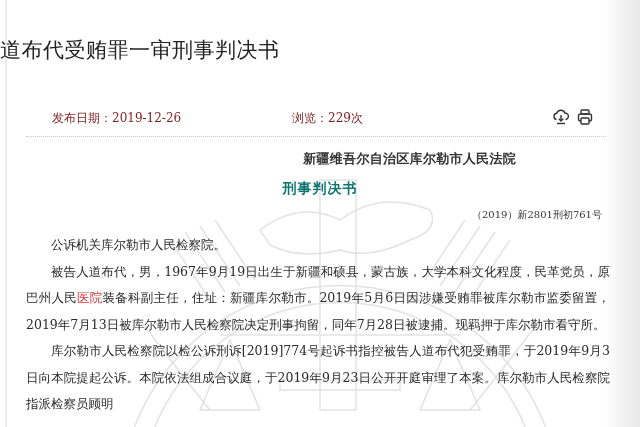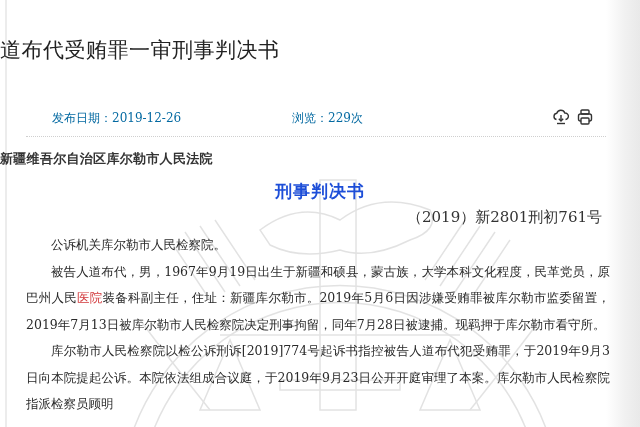--- a/index.html
+++ b/index.html
@@ -12,33 +12,33 @@
   .left-strip { position:absolute; left:0; top:0; width:5px; height:427px; background:#fff; border-right:2px solid #ececec; }
   .right-shade { position:absolute; right:0; top:0; width:34px; height:427px;
     background: linear-gradient(to right, rgba(255,255,255,0) 0%, #f1f1f1 55%, #e9e9e9 100%); }
   .title {
     position:absolute; top:36px; left:0; width:640px; text-align:left;
     font-family:"DejaVu Sans", "Liberation Sans", sans-serif;
     font-size:21px; color:#222; letter-spacing:0.5px;
   }
   .meta {
     position:absolute; top:108px; left:0; width:640px; height:24px;
-    font-size:12px; color:#0369a1;
+    font-size:12px; color:#7f1d1d;
   }
   .meta .date { position:absolute; left:52px; top:2px; }
   .meta .views { position:absolute; left:292px; top:2px; }
   .meta .icons { position:absolute; left:552px; top:0; display:flex; gap:6px; }
   .meta .icons span { display:inline-block; width:18px; height:18px; cursor:pointer; }
   .divider { position:absolute; top:136px; left:26px; width:580px; border-top:1px dotted #cfcfcf; }
 
   .watermark { position:absolute; left:110px; top:140px; width:460px; height:300px; opacity:0.28; pointer-events:none; }
 
-  .court { position:absolute; top:150px; left:0; width:516px; text-align:left; font-size:13px; font-weight:bold; color:#333; letter-spacing:0.3px;}
-  .doctype { position:absolute; top:180px; left:0; width:640px; text-align:center; font-size:17px; font-weight:bold; color:#1d4ed8; letter-spacing:1px;}
-  .caseno { position:absolute; top:208px; right:38px; font-size:15px; color:#333; }
+  .court { position:absolute; top:150px; left:0; width:516px; text-align:right; font-size:13px; font-weight:bold; color:#333; letter-spacing:0.3px;}
+  .doctype { position:absolute; top:180px; left:0; width:640px; text-align:center; font-size:14px; font-weight:bold; color:#0f766e; letter-spacing:1px;}
+  .caseno { position:absolute; top:208px; right:38px; font-size:10px; color:#333; }
 
   .body-text { position:absolute; left:26px; top:232px; width:584px; font-size:12.5px; line-height:26.5px; color:#2a2a2a; }
   .body-text p { margin:0; text-indent:2em; text-align:justify; }
   .body-text .hl { color:#d2393c;margin-top:12px; }
 </style>
 </head>
 <body>
 
 <div class="left-strip"></div>
 <div class="right-shade"></div>

